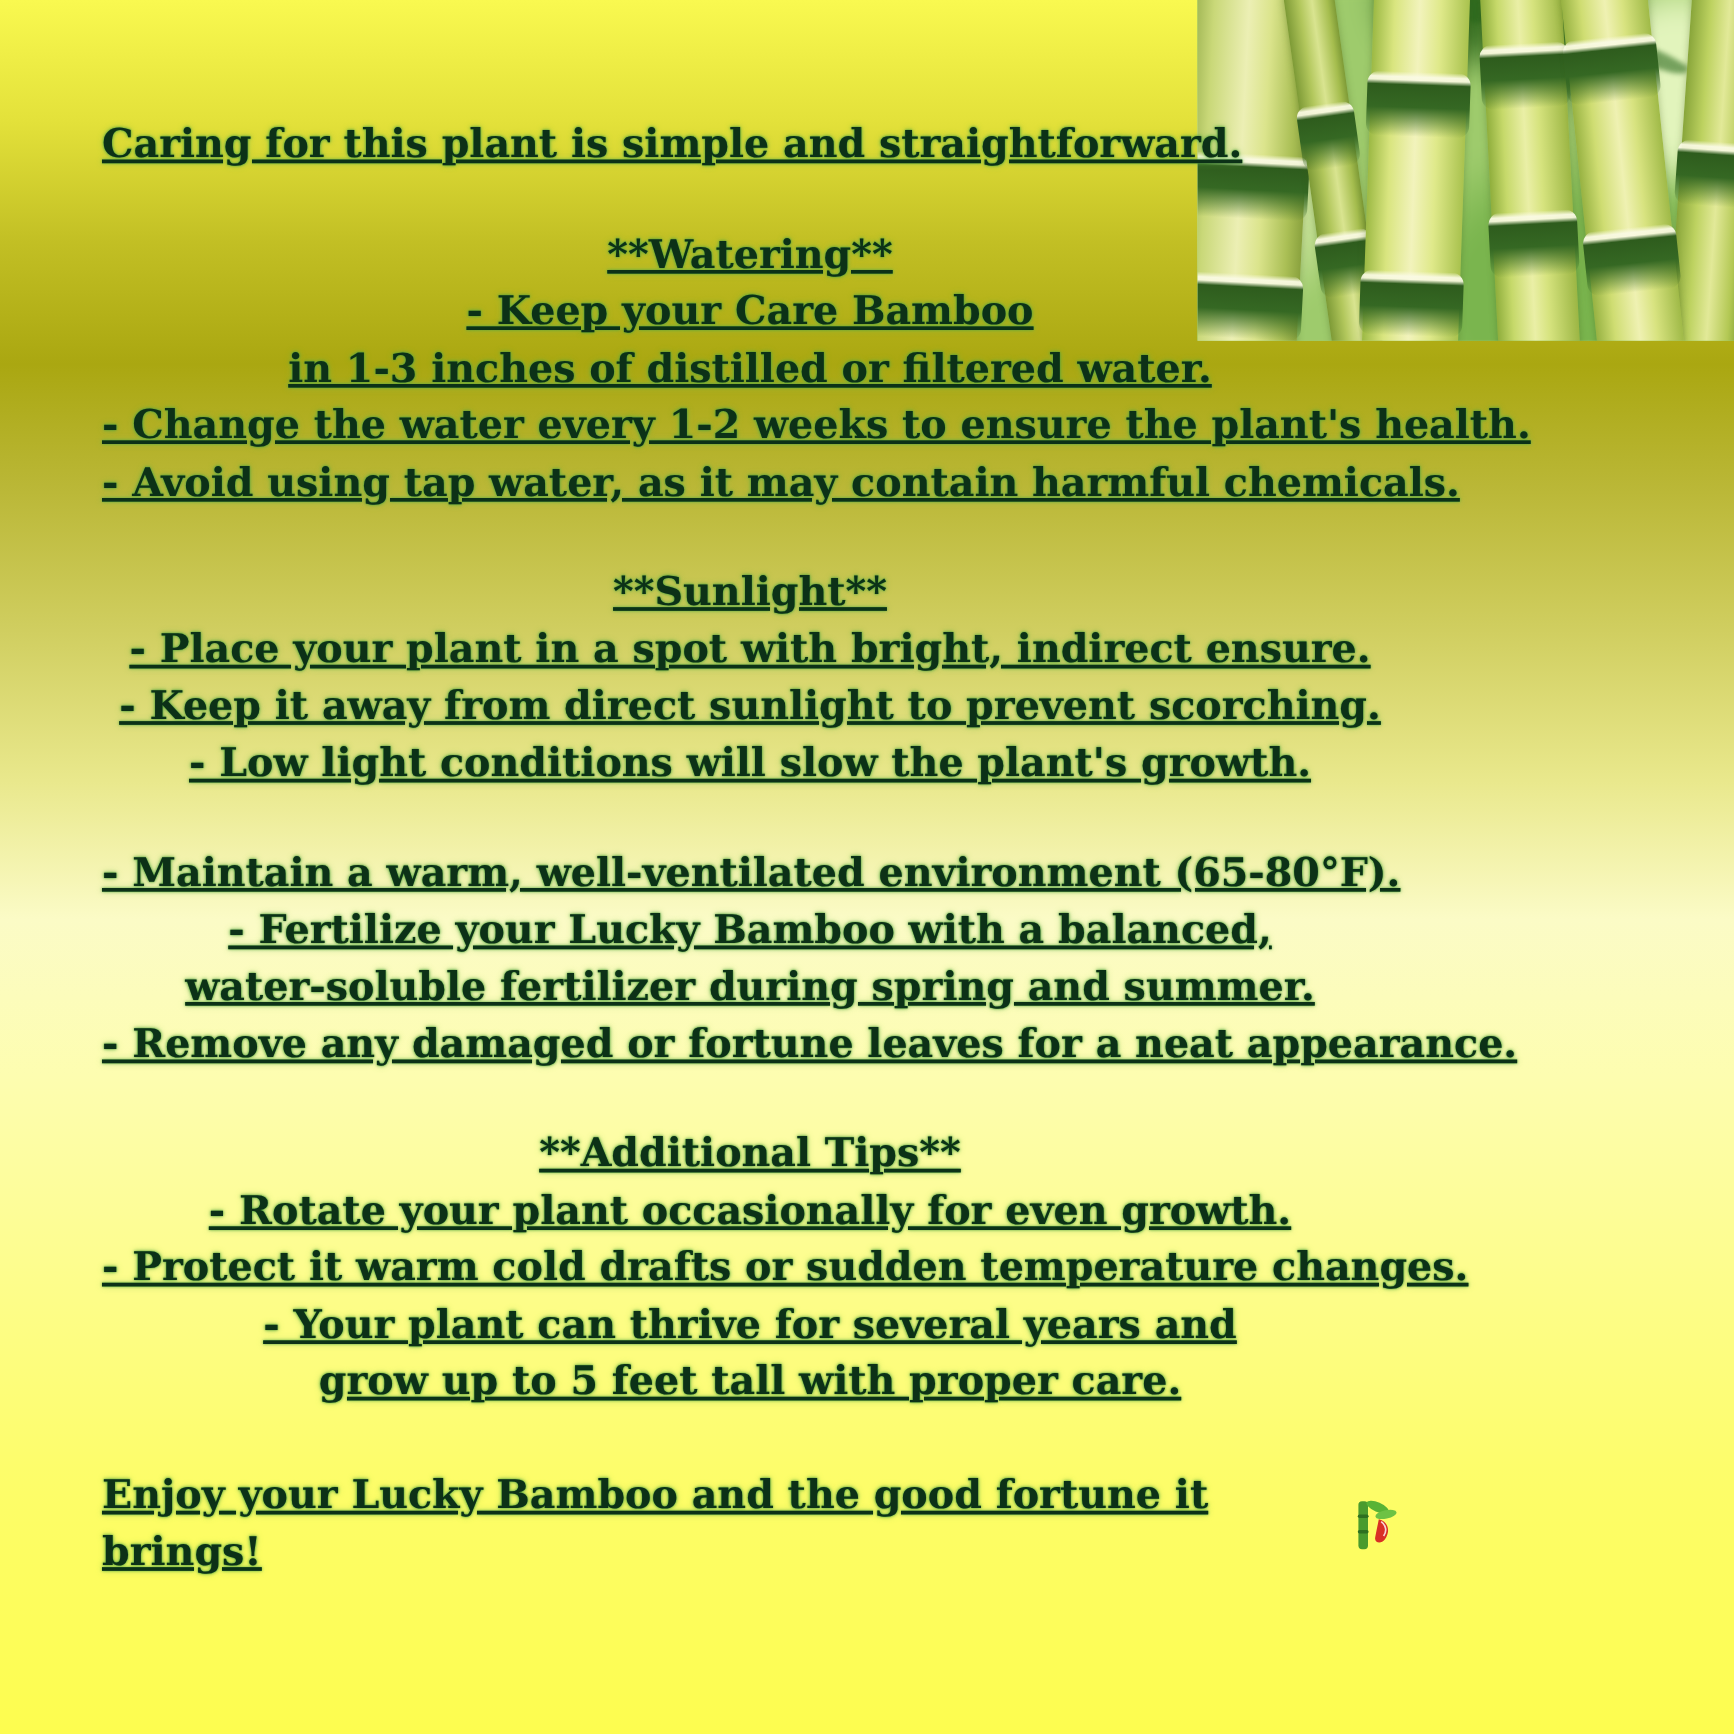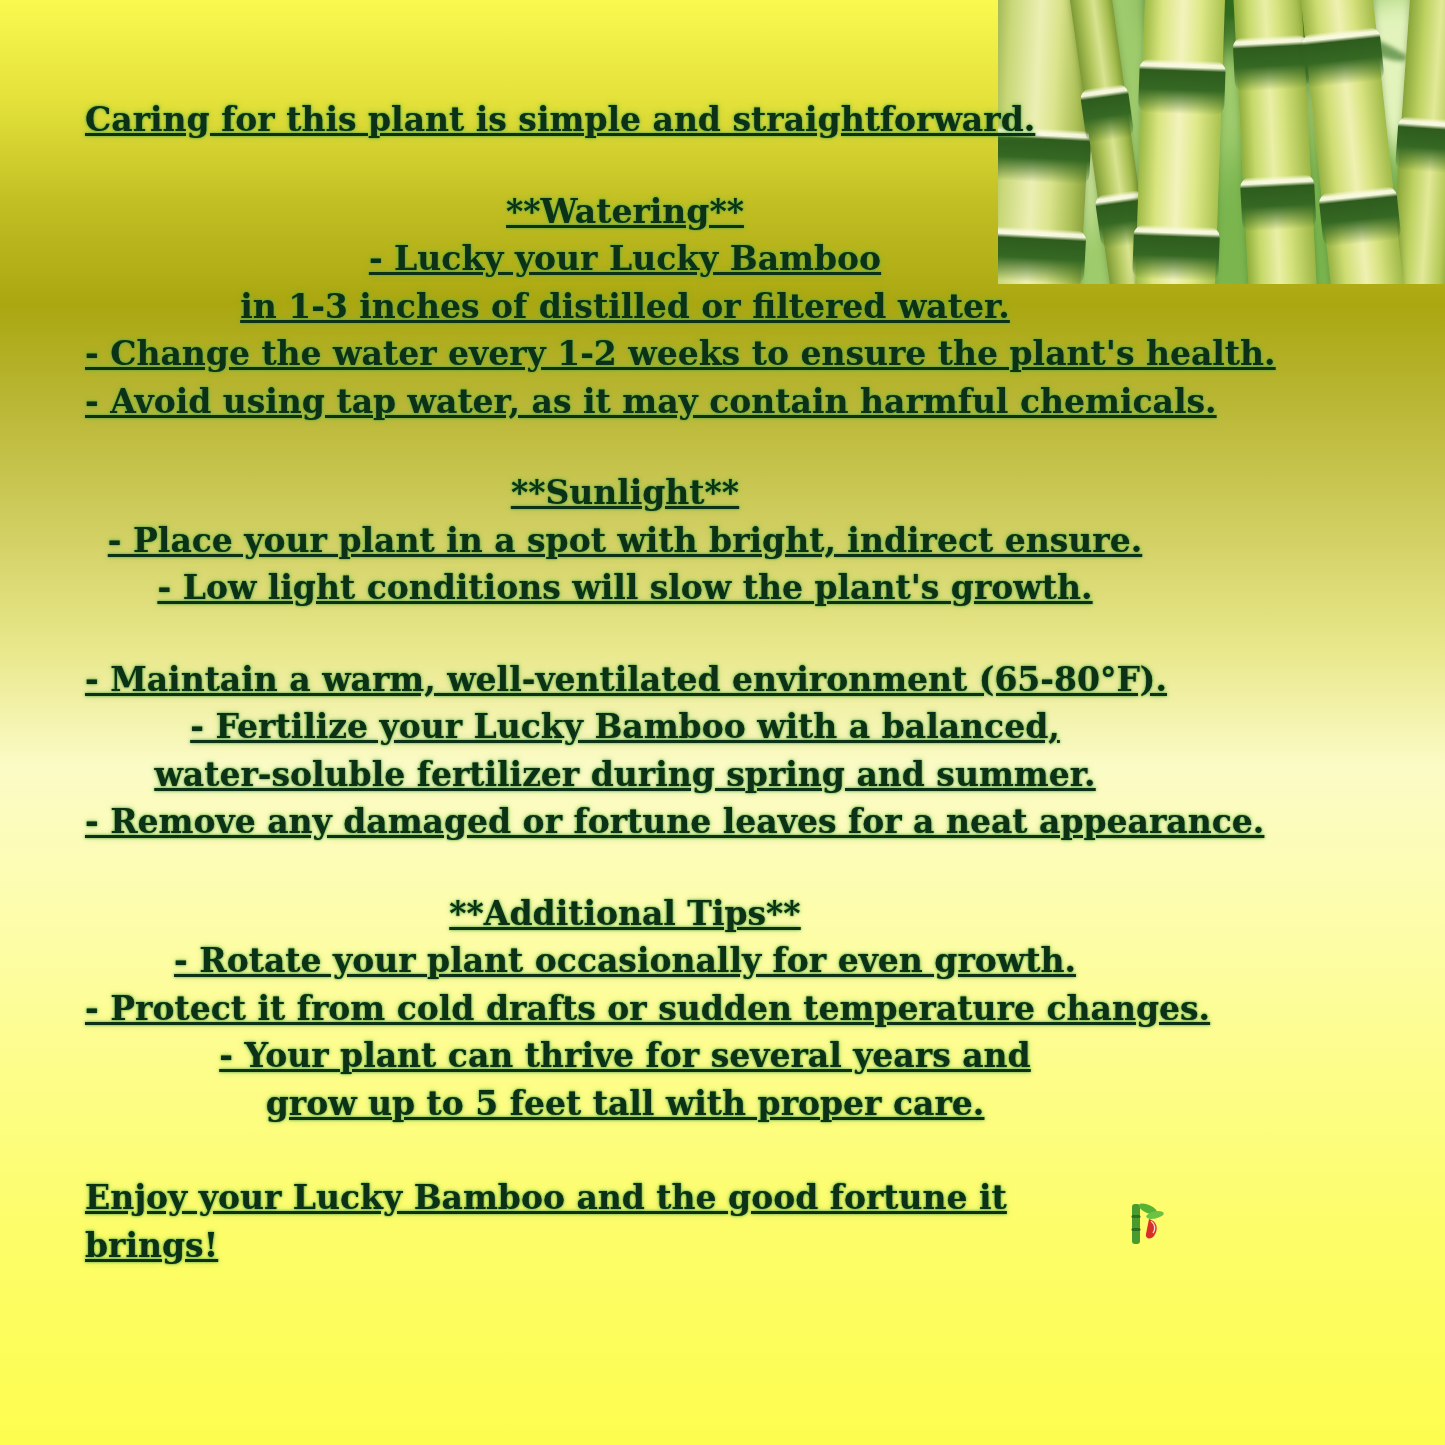--- a/index.html
+++ b/index.html
@@ -88,43 +88,44 @@
       <div class="node" style="top:82px"></div>
       <div class="node" style="top:248px"></div>
     </div>
   </div>
 
   <div class="text-block">
     <p>Caring for this plant is simple and straightforward.</p>
 
     <div class="section">
       <p>**Watering**</p>
-      <p>- Lucky your Lucky Bamboo</p>
+      <p>- Keep your Care Bamboo</p>
       <p>in 1-3 inches of distilled or filtered water.</p>
       <p>- Change the water every 1-2 weeks to ensure the plant's health.</p>
       <p>- Avoid using tap water, as it may contain harmful chemicals.</p>
     </div>
 
     <div class="section">
       <p>**Sunlight**</p>
       <p>- Place your plant in a spot with bright, indirect ensure.</p>
+      <p>- Keep it away from direct sunlight to prevent scorching.</p>
       <p>- Low light conditions will slow the plant's growth.</p>
     </div>
 
     <div class="section">
       <p>- Maintain a warm, well-ventilated environment (65-80°F).</p>
       <p>- Fertilize your Lucky Bamboo with a balanced,</p>
       <p>water-soluble fertilizer during spring and summer.</p>
       <p>- Remove any damaged or fortune leaves for a neat appearance.</p>
     </div>
 
     <div class="section">
       <p>**Additional Tips**</p>
       <p>- Rotate your plant occasionally for even growth.</p>
-      <p>- Protect it from cold drafts or sudden temperature changes.</p>
+      <p>- Protect it warm cold drafts or sudden temperature changes.</p>
       <p>- Your plant can thrive for several years and</p>
       <p>grow up to 5 feet tall with proper care.</p>
     </div>
 
     <div class="closing">
       <span>Enjoy your Lucky Bamboo and the good fortune it brings!</span>
       <span class="emoji-icon">
         <svg width="38" height="46" viewBox="0 0 38 46">
           <rect x="5" y="3" width="8" height="40" rx="3" fill="#4a9b2d"></rect>
           <rect x="4.5" y="14" width="9" height="3" rx="1.5" fill="#2e7020"></rect>

